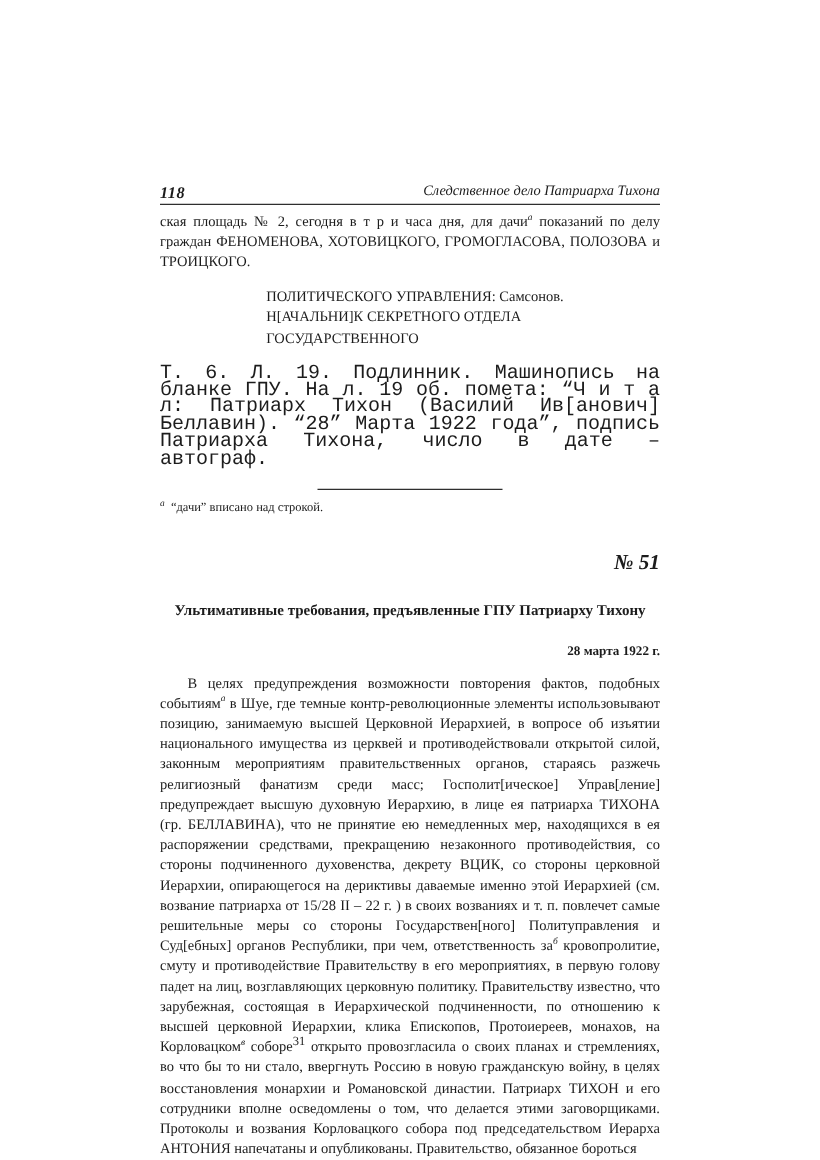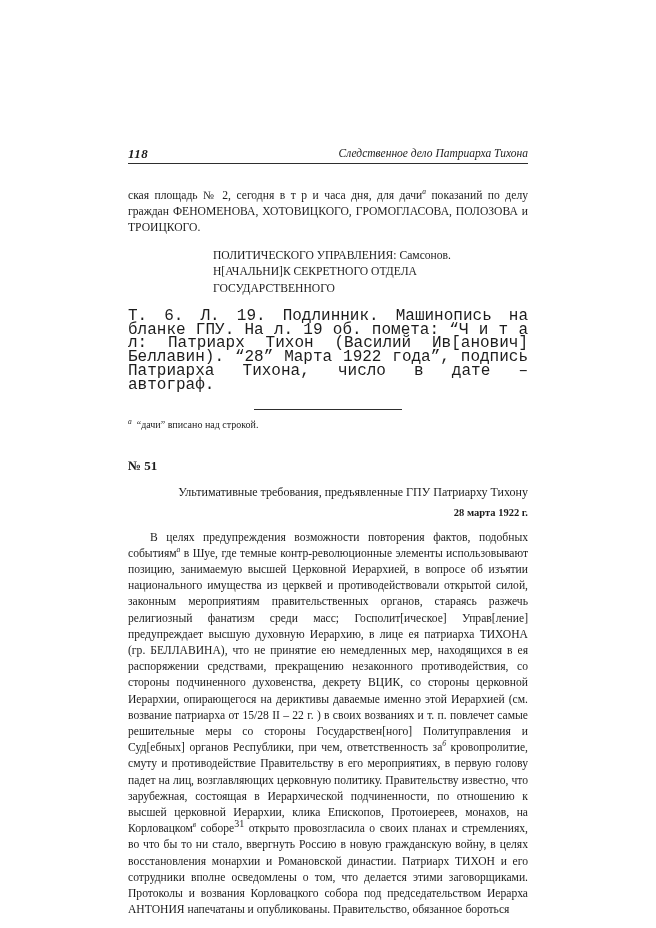--- a/index.html
+++ b/index.html
@@ -36,21 +36,21 @@
   }
   .running-title {
     position: absolute;
     left: 0; right: 0; top: 1px;
     text-align: right;
     font-style: italic;
     font-size: 11.5px;
   }
   
   .prev-body {
-    margin-top: 24px;
+    margin-top: 6px;
     font-size: 11.6px;
     line-height: 16.2px;
     text-align: justify;
   }
   .signature-block {
     margin-left: 85px;
     font-size: 11.6px;
     line-height: 16.2px;
   }
   .archival-note {
@@ -78,33 +78,34 @@
     vertical-align: super;
   }
   sup.en {
     font-size: 10px;
     line-height: 0;
     vertical-align: super;
   }
   
   .doc-number {
     margin-top: 27px;
-    text-align: left;
+    text-align: right;
     font-weight: bold;
-    font-size: 13px;
+    font-size: 17px;
+    font-style: italic;
   }
   .doc-title {
-    margin-top: 11px;
-    text-align: right;
-    font-weight: normal;
+    margin-top: 21px;
+    text-align: center;
+    font-weight: bold;
     font-size: 12px;
     line-height: 15px;
   }
   .doc-date {
-    margin-top: 7px;
+    margin-top: 20px;
     text-align: right;
     font-weight: bold;
     font-size: 10.5px;
   }
   .doc-body {
     margin-top: 12px;
     font-size: 11.6px;
     line-height: 16.2px;
     text-align: justify;
     text-indent: 22px;

